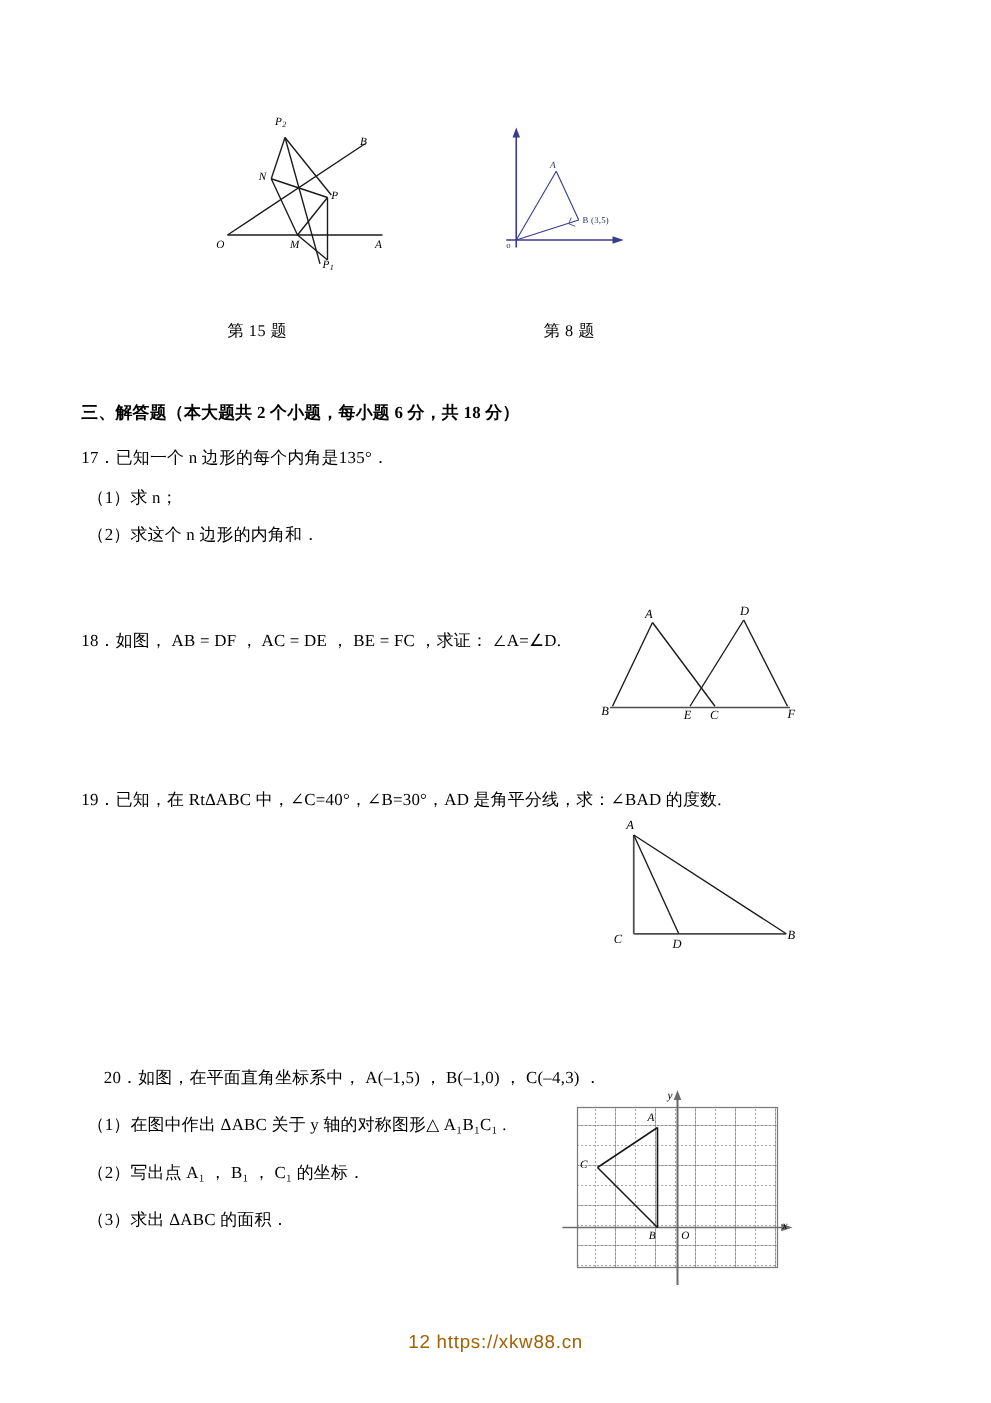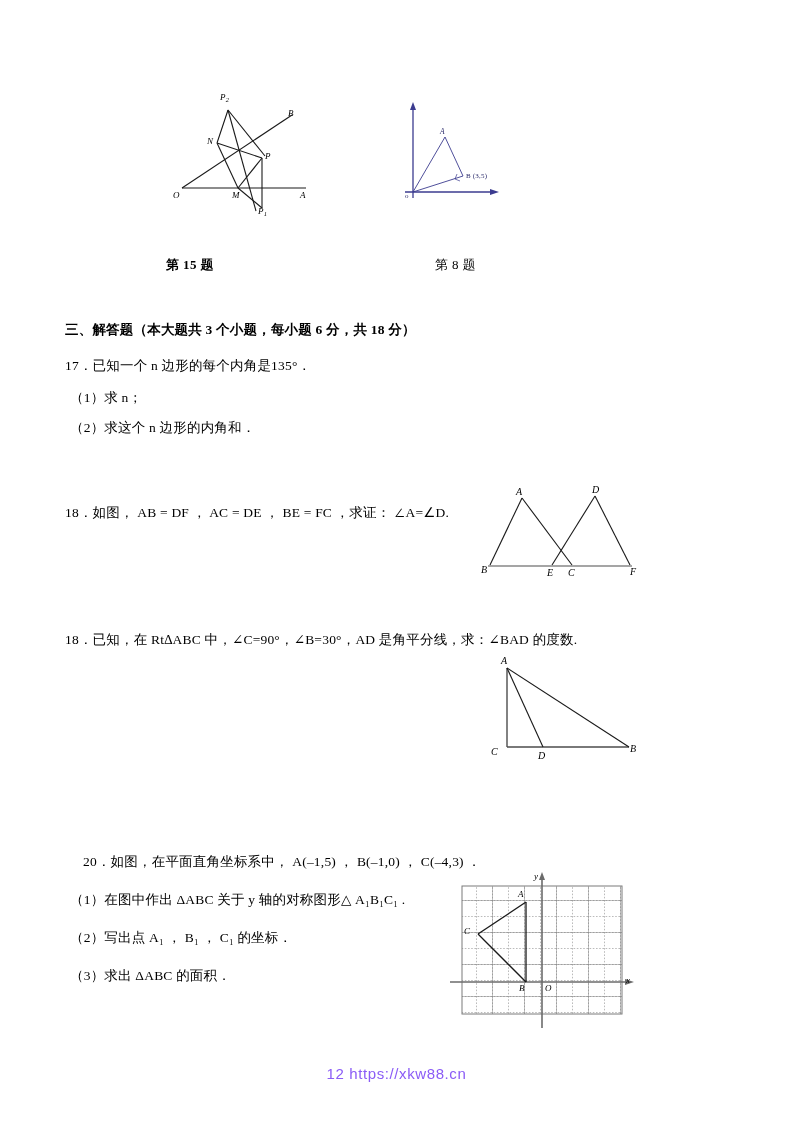--- a/index.html
+++ b/index.html
@@ -53,21 +53,21 @@
 
   
   .footer {
     position: absolute;
     left: 0;
     top: 1065px;
     width: 793px;
     text-align: center;
     font-family: "Liberation Sans", "DejaVu Sans", sans-serif;
     font-size: 15px;
-    color: #8b5cf6;
+    color: #a16207;
     letter-spacing: 0.6px;
     white-space: nowrap;
   }
 
   .sub {
     font-size: 0.72em;
     vertical-align: -0.28em;
   }
 </style>
 </head>
@@ -121,24 +121,24 @@
       <line x1="50" y1="37" x2="68" y2="76" stroke="#3b3b8f" stroke-width="0.9"></line>
       <line x1="68" y1="76" x2="18" y2="92" stroke="#3b3b8f" stroke-width="0.9"></line>
 
       <path d="M62,74 L60,79 L65,81" fill="none" stroke="#3b3b8f" stroke-width="0.7"></path>
     </svg>
     <div class="txt italic" style="left:45px; top:26px; font-size:7.5px; color:#2b2b6b;">A</div>
     <div class="txt" style="left:71px; top:71px; font-size:7px; color:#2b2b6b;">B (3,5)</div>
     <div class="txt" style="left:10px; top:91px; font-size:7px; color:#2b2b6b;">o</div>
   </div>
 
-  <div class="caption" style="left:166px; top:256px;font-weight:bold;">第 15 题</div>
+  <div class="caption" style="left:182px; top:256px;">第 15 题</div>
   <div class="caption" style="left:435px; top:256px;">第 8 题</div>
 
-  <div class="txt bold" style="left:65px; top:320px;">三、解答题（本大题共 3 个小题，每小题 6 分，共 18 分）</div>
+  <div class="txt bold" style="left:65px; top:320px;">三、解答题（本大题共 2 个小题，每小题 6 分，共 18 分）</div>
 
   <div class="txt" style="left:65px; top:356px;">17．已知一个 n 边形的每个内角是135°．</div>
   <div class="txt" style="left:70px; top:388px;">（1）求 n；</div>
   <div class="txt" style="left:70px; top:418px;">（2）求这个 n 边形的内角和．</div>
 
   <div class="txt" style="left:65px; top:503px;font-family:Liberation Serif, serif;">18．如图， AB = DF ， AC = DE ， BE = FC ，求证： ∠A=∠D.</div>
 
   <div class="fig" style="left:480px; top:482px; width:165px; height:100px;">
     <svg width="165" height="100" viewBox="0 0 165 100">
 
@@ -151,21 +151,21 @@
       <line x1="115" y1="14" x2="150" y2="83" stroke="#1a1a1a" stroke-width="1.1"></line>
     </svg>
     <div class="txt italic" style="left:36px; top:2px; font-size:10px;">A</div>
     <div class="txt italic" style="left:112px; top:0px; font-size:10px;">D</div>
     <div class="txt italic" style="left:1px; top:80px; font-size:10px;">B</div>
     <div class="txt italic" style="left:67px; top:83px; font-size:10px;">E</div>
     <div class="txt italic" style="left:88px; top:83px; font-size:10px;">C</div>
     <div class="txt italic" style="left:150px; top:82px; font-size:10px;">F</div>
   </div>
 
-  <div class="txt" style="left:65px; top:630px;">18．已知，在 Rt∆ABC 中，∠C=90°，∠B=30°，AD 是角平分线，求：∠BAD 的度数.</div>
+  <div class="txt" style="left:65px; top:630px;">19．已知，在 Rt∆ABC 中，∠C=40°，∠B=30°，AD 是角平分线，求：∠BAD 的度数.</div>
 
   <div class="fig" style="left:485px; top:655px; width:160px; height:110px;">
     <svg width="160" height="110" viewBox="0 0 160 110">
 
       <line x1="22" y1="13" x2="22" y2="92" stroke="#4d4d4d" stroke-width="1.4"></line>
 
       <line x1="22" y1="92" x2="144" y2="92" stroke="#4d4d4d" stroke-width="1.4"></line>
 
       <line x1="22" y1="13" x2="144" y2="92" stroke="#1a1a1a" stroke-width="1.1"></line>
 

